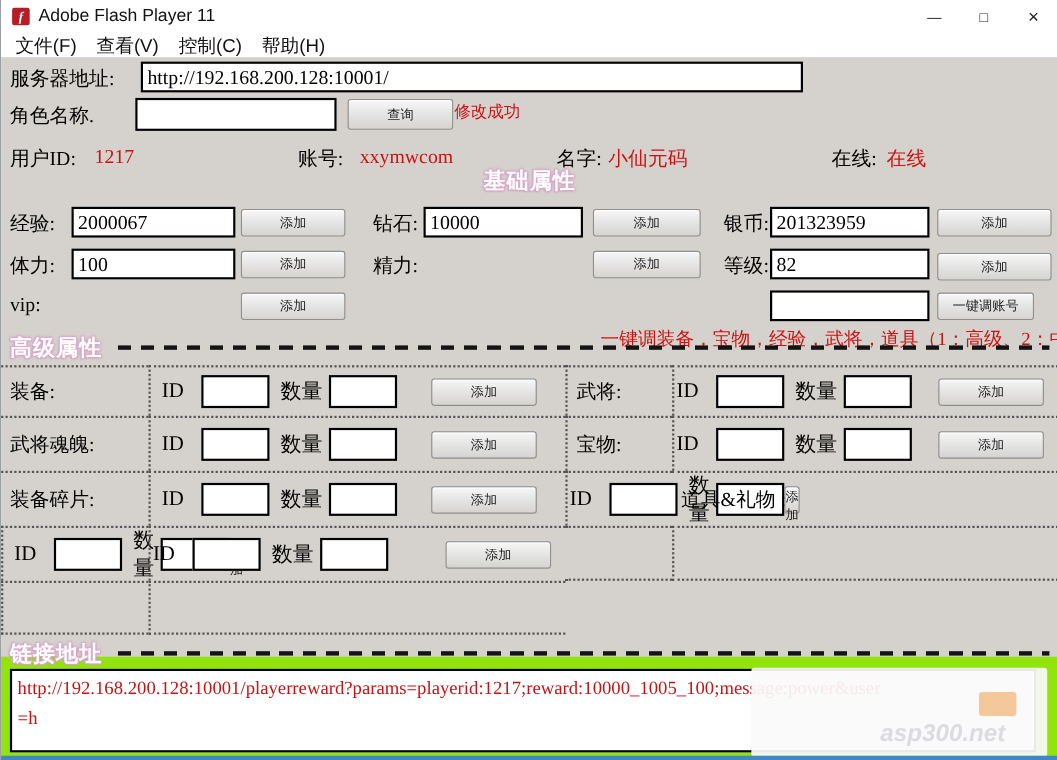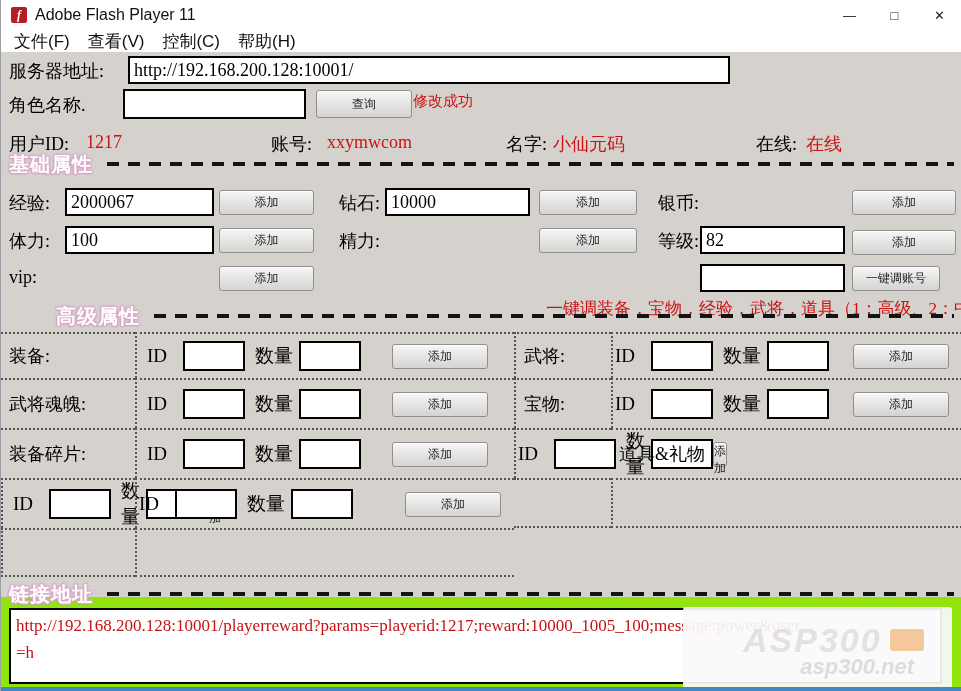--- a/index.html
+++ b/index.html
@@ -95,34 +95,35 @@
 
     <span class="lbl abs" style="left:8px; top:80px;">用户ID:</span>
     <span class="lbl red abs" style="left:85px; top:80px;">1217</span>
     <span class="lbl abs" style="left:270px; top:80px;">账号:</span>
     <span class="lbl red abs" style="left:326px; top:80px;">xxymwcom</span>
     <span class="lbl abs" style="left:505px; top:80px;">名字:</span>
     <span class="lbl red abs" style="left:552px; top:80px;">小仙元码</span>
     <span class="lbl abs" style="left:755px; top:80px;">在线:</span>
     <span class="lbl red abs" style="left:805px; top:80px;">在线</span>
 
-    <div class="sechead" style="top:99px;">
+    <div class="sechead" style="top:99px;flex-direction:column;">
       <span class="sectitle">基础属性</span>
       <div class="dashline"></div>
     </div>
 
     <span class="lbl abs" style="left:8px; top:139px;">经验:</span>
     <input class="box abs" style="left: 64px; top: 136px; width: 149px;" value="2000067">
     <button class="btn abs" style="left:218px; top:138px; width:95px;">添加</button>
 
     <span class="lbl abs" style="left:338px; top:139px;">钻石:</span>
     <input class="box abs" style="left: 384px; top: 136px; width: 145px;" value="10000">
     <button class="btn abs" style="left:538px; top:138px; width:98px;">添加</button>
 
     <span class="lbl abs" style="left:657px; top:139px;">银币:</span>
+    <input class="box abs" style="left: 699px; top: 136px; width: 145px;" value="201323959">
     <button class="btn abs" style="left:851px; top:138px; width:104px;">添加</button>
 
     <span class="lbl abs" style="left:8px; top:177px;">体力:</span>
     <input class="box abs" style="left: 64px; top: 174px; width: 149px;" value="100">
     <button class="btn abs" style="left:218px; top:176px; width:95px;">添加</button>
 
     <span class="lbl abs" style="left:338px; top:177px;">精力:</span>
     <button class="btn abs" style="left:538px; top:176px; width:98px;">添加</button>
 
     <span class="lbl abs" style="left:657px; top:177px;">等级:</span>
@@ -130,21 +131,21 @@
     <button class="btn abs" style="left:851px; top:178px; width:104px;">添加</button>
 
     <span class="lbl abs" style="left:8px; top:215px;">vip:</span>
     <button class="btn abs" style="left:218px; top:214px; width:95px;">添加</button>
 
     <input class="box abs" style="left: 699px; top: 212px; width: 145px;" value="">
     <button class="btn abs" style="left:851px; top:214px; width:88px;">一键调账号</button>
 
     <span class="lbl red abs" style="left:545px; top:245px; font-size:17px;">一键调装备，宝物，经验，武将，道具（1：高级、2：中级）</span>
 
-    <div class="sechead" style="top:251px;margin-left:47px;">
+    <div class="sechead" style="top:251px;">
       <span class="sectitle">高级属性</span>
       <div class="dashline"></div>
     </div>
 
     <div class="adv">
 
       <div class="cell lab">
           <span class="lbl">装备:</span>
         </div>
       <div class="cell cont lhalf vl">
@@ -234,21 +235,20 @@
       <span class="sectitle">链接地址</span>
       <div class="dashline"></div>
     </div>
 
     <div class="urlbox">
       <div class="urltext">http://192.168.200.128:10001/playerreward?params=playerid:1217;reward:10000_1005_100;message:power&amp;user</div>
       <div class="urltext">=h</div>
     </div>
 
     <div class="watermark">
-      <span class="wm-big">ASP300</span>
       <span class="wm-badge"></span>
       <span class="wm-small">asp300.net</span>
     </div>
 
     <div class="bluebar"></div>
 
   </div>
 </div>
 
 </body></html>

